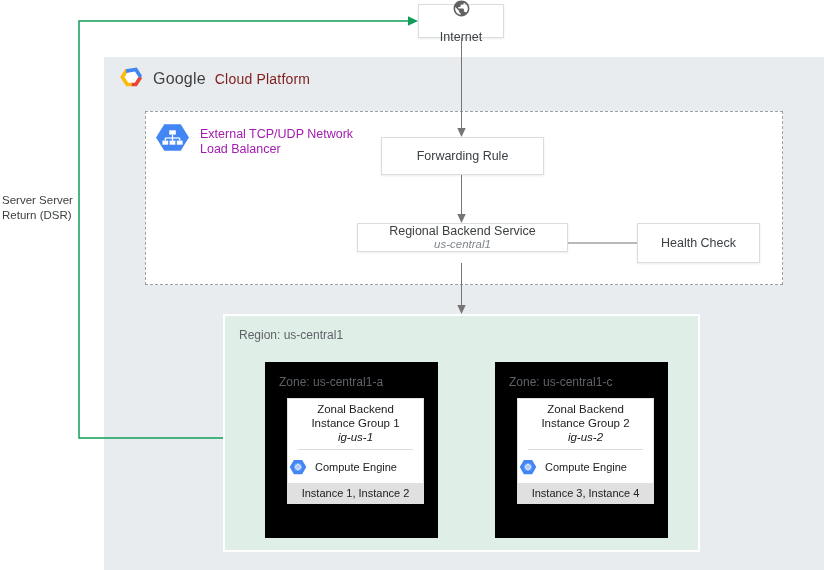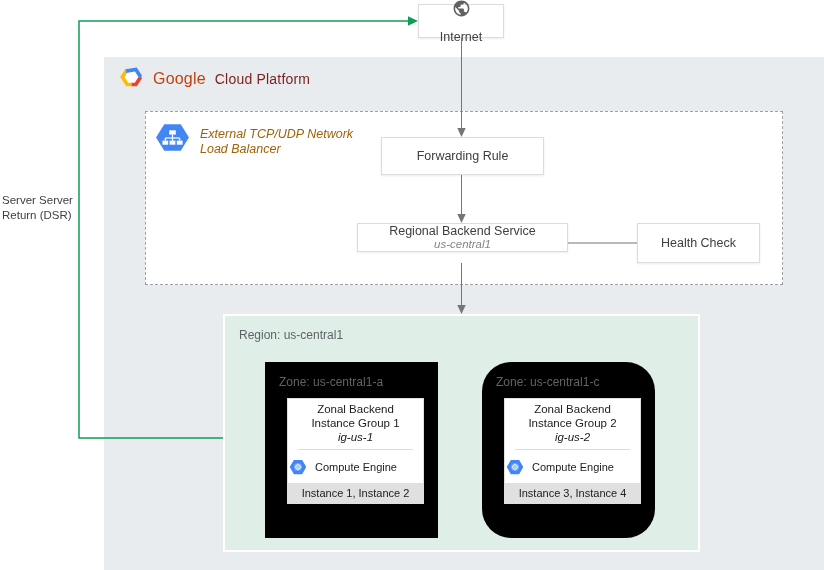--- a/index.html
+++ b/index.html
@@ -5,43 +5,43 @@
   html,body{margin:0;padding:0;background:#fff;}
   .canvas{
     position:relative;width:824px;height:570px;background:#fff;overflow:hidden;
     font-family:"Liberation Sans",sans-serif;color:#3c4043;
   }
   .abs{position:absolute;}
 
   
   .gcp-container{left:104px;top:57px;width:720px;height:513px;background:#e9ecef;}
   .gcp-logo{left:119px;top:66px;display:flex;align-items:center;gap:9px;}
-  .gcp-logo .word1{font-size:16px;color:#c2410c;letter-spacing:.2px;}
+  .gcp-logo .word1{font-size:16px;color:#404040;letter-spacing:.2px;}
   .gcp-logo .word2{font-size:14px;color:#7f1d1d;letter-spacing:.2px;}
 
   
   .lb-box{left:145px;top:111px;width:638px;height:174px;background:#fff;border:1px dashed #9aa0a6;box-sizing:border-box;}
   .lb-icon{left:154px;top:121px;width:37px;height:33px;}
-  .lb-title{left:200px;top:127px;font-size:12.5px;line-height:15px;color:#a16207;font-style:italic;}
+  .lb-title{left:200px;top:127px;font-size:12.5px;line-height:15px;color:#a21caf;}
 
   
   .node{background:#fff;border:1px solid #dadce0;box-sizing:border-box;
         display:flex;flex-direction:column;align-items:center;justify-content:center;
         font-size:12.5px;color:#3c4043;box-shadow:0 1px 2px rgba(0,0,0,.08);}
   .internet-box{left:418px;top:4px;width:86px;height:34px;flex-direction:column;gap:12px;}
   .fr-box{left:381px;top:137px;width:163px;height:38px;}
   .rbs-box{left:357px;top:223px;width:211px;height:29px;line-height:14px;}
   .hc-box{left:637px;top:223px;width:123px;height:40px;}
   .sub-italic{font-style:italic;font-size:11.5px;color:#80868b;line-height:13px;}
 
   
   .region-box{left:223px;top:314px;width:477px;height:238px;background:#dfeee6;border:2px solid #fff;box-sizing:border-box;}
   .region-label{left:14px;top:12px;font-size:12px;color:#5f6368;}
   .zone{width:173px;height:176px;background:#000000;top:362px;}
-  .zone-a{left:265px;} .zone-c{left:482px;border-radius:29px;}
+  .zone-a{left:265px;} .zone-c{left:495px;}
   .zone-label{left:14px;top:13px;font-size:12px;color:#5f6368;}
 
   .card{left:22px;top:36px;width:137px;background:#fff;border:1px solid #e0e0e0;
         box-shadow:0 2px 3px rgba(0,0,0,.18);box-sizing:border-box;}
   .card-body{padding-top:3px;text-align:center;font-size:11.5px;line-height:14px;color:#202124;}
   .card-name{font-style:italic;}
   .card-divider{border-top:1px solid #dadce0;margin:5px 10px 0 10px;}
   .engine-row{height:33px;display:flex;align-items:center;justify-content:flex-start;gap:7px;}
   .engine-label{font-size:11px;color:#202124;}
   .card-footer{height:20px;background:#e0e0e0;display:flex;align-items:center;justify-content:center;

